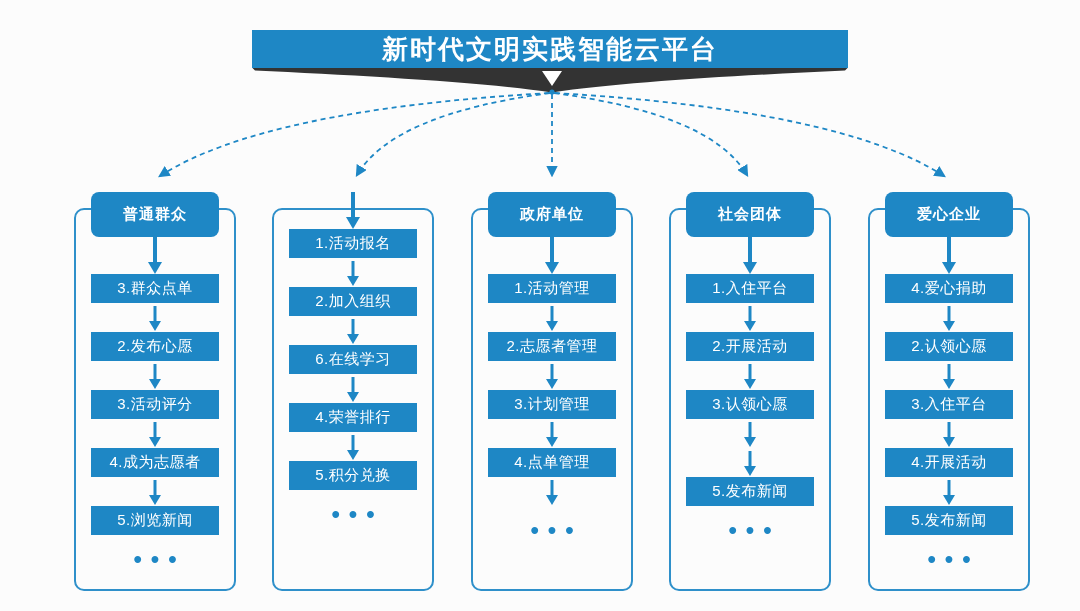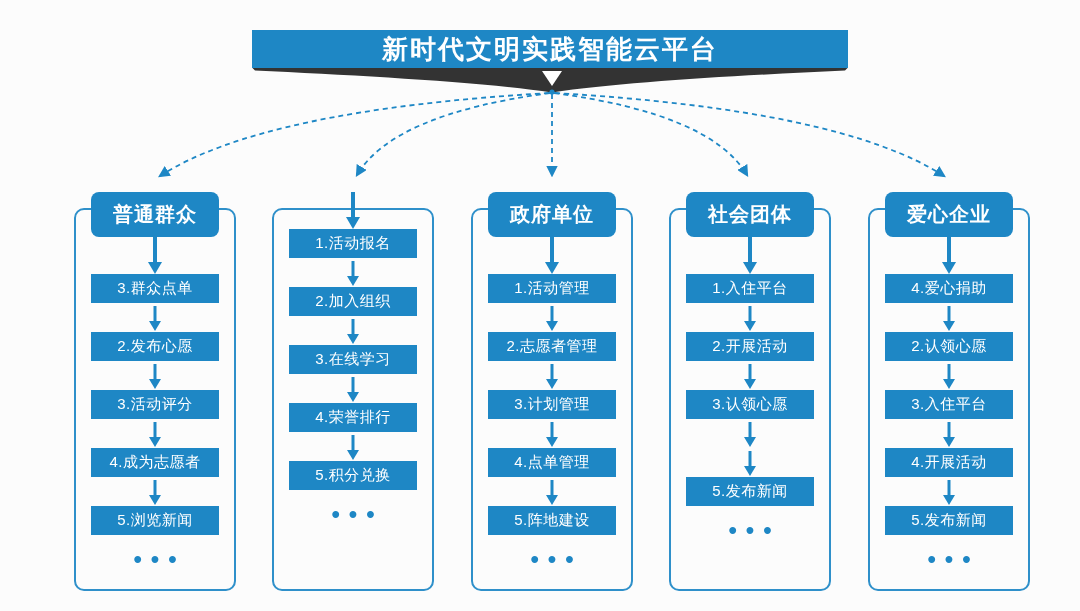--- a/index.html
+++ b/index.html
@@ -35,21 +35,21 @@
   .column{position:absolute;top:192px;width:164px;height:405px;z-index:3;}
   .col-frame{
     position:absolute;left:1px;top:16px;width:162px;height:383px;
     border:2px solid var(--blue-border);
     border-radius:10px;
     background:transparent;
   }
   .col-header{
     position:relative;margin:0 auto;width:128px;height:45px;
     background:var(--blue);border-radius:8px;
-    color:#fff;font-weight:bold;font-size:20px;letter-spacing:1px;
+    color:#fff;font-weight:bold;font-size:15px;letter-spacing:1px;
     display:flex;align-items:center;justify-content:center;
     z-index:2;
   }
   .head-arrow{position:relative;height:37px;width:100%;}
   .head-arrow .shaft{
     position:absolute;left:50%;transform:translateX(-50%);
     top:0;width:4px;height:26px;background:var(--blue);
   }
   .head-arrow .tip{
     position:absolute;left:50%;transform:translateX(-50%);
@@ -147,21 +147,21 @@
           <div class="item">1.活动报名</div>
           <div class="v-arrow">
             <span class="shaft"></span>
             <span class="tip"></span>
           </div>
           <div class="item">2.加入组织</div>
           <div class="v-arrow">
             <span class="shaft"></span>
             <span class="tip"></span>
           </div>
-          <div class="item">3.在线学习</div>
+          <div class="item">6.在线学习</div>
           <div class="v-arrow">
             <span class="shaft"></span>
             <span class="tip"></span>
           </div>
           <div class="item">4.荣誉排行</div>
           <div class="v-arrow">
             <span class="shaft"></span>
             <span class="tip"></span>
           </div>
           <div class="item">5.积分兑换</div>
@@ -190,21 +190,20 @@
           <div class="item">3.计划管理</div>
           <div class="v-arrow">
             <span class="shaft"></span>
             <span class="tip"></span>
           </div>
           <div class="item">4.点单管理</div>
           <div class="v-arrow">
             <span class="shaft"></span>
             <span class="tip"></span>
           </div>
-          <div class="item">5.阵地建设</div>
         </div>
     <div class="dots">•••</div>
   </div>
 
   <div class="column" style="left: 668px;">
     <div class="col-frame"></div>
     <div class="col-header">社会团体</div>
     <div class="head-arrow">
       <span class="shaft"></span>
       <span class="tip"></span>

